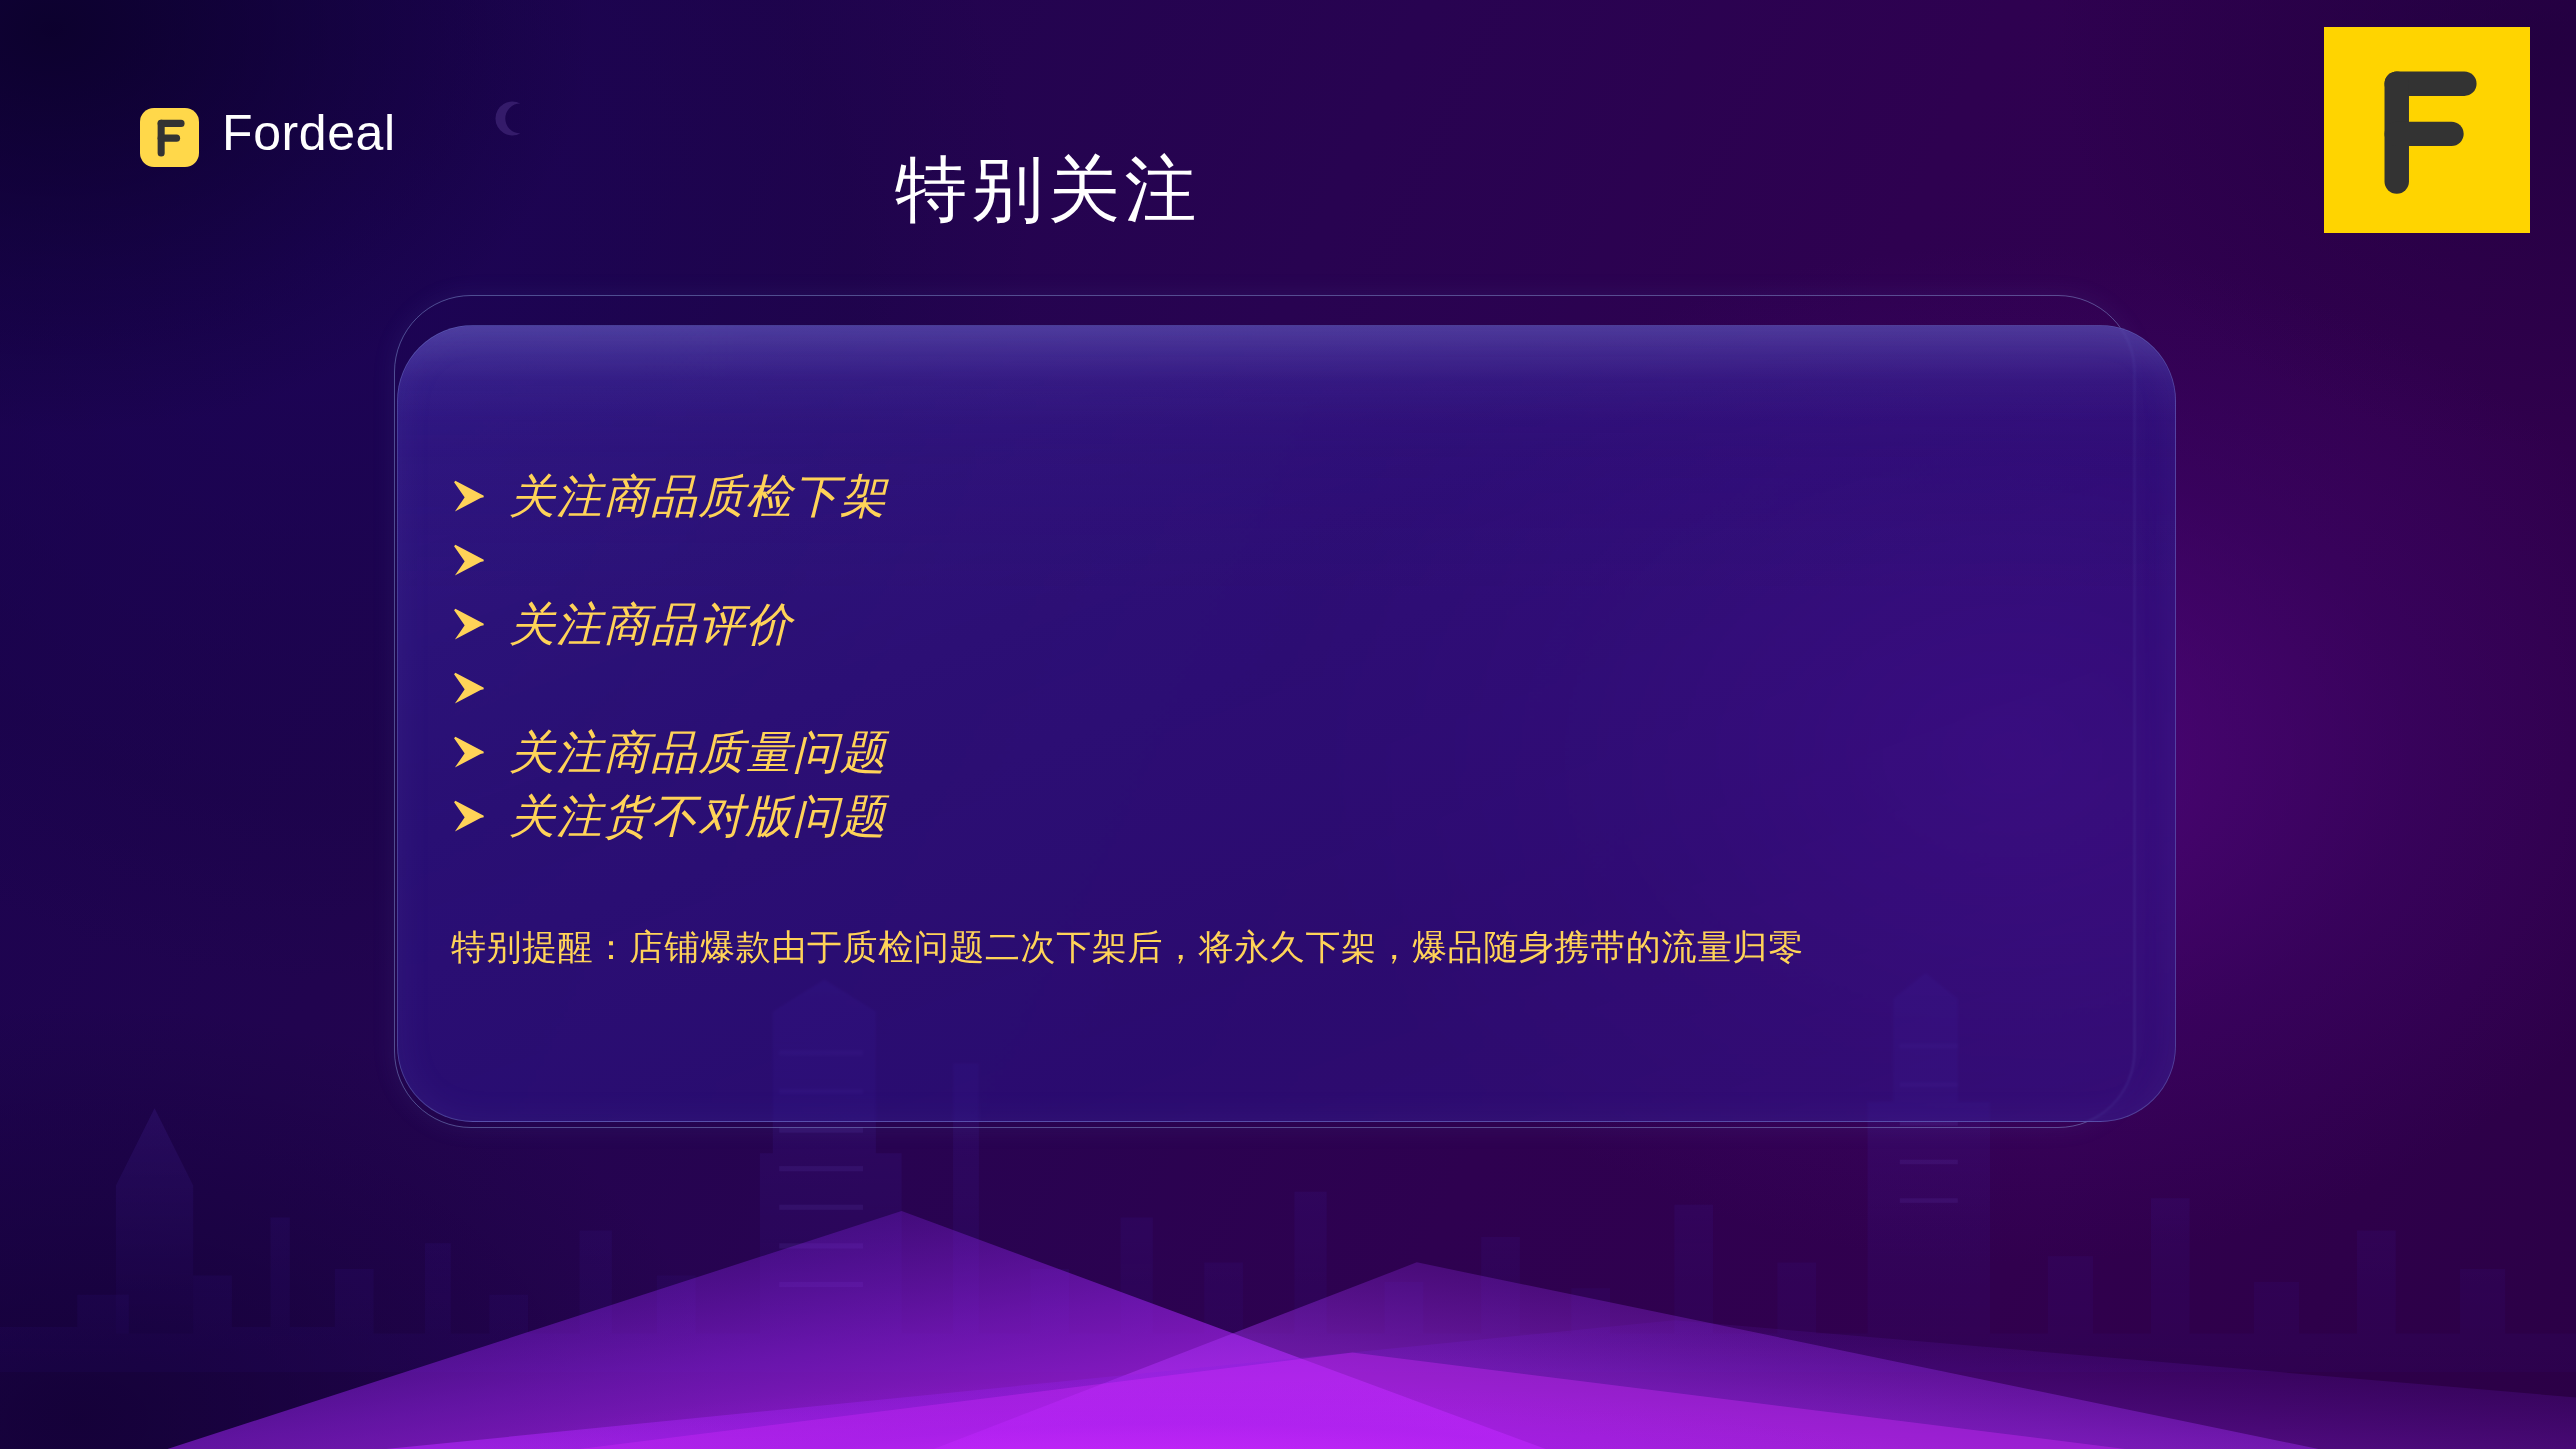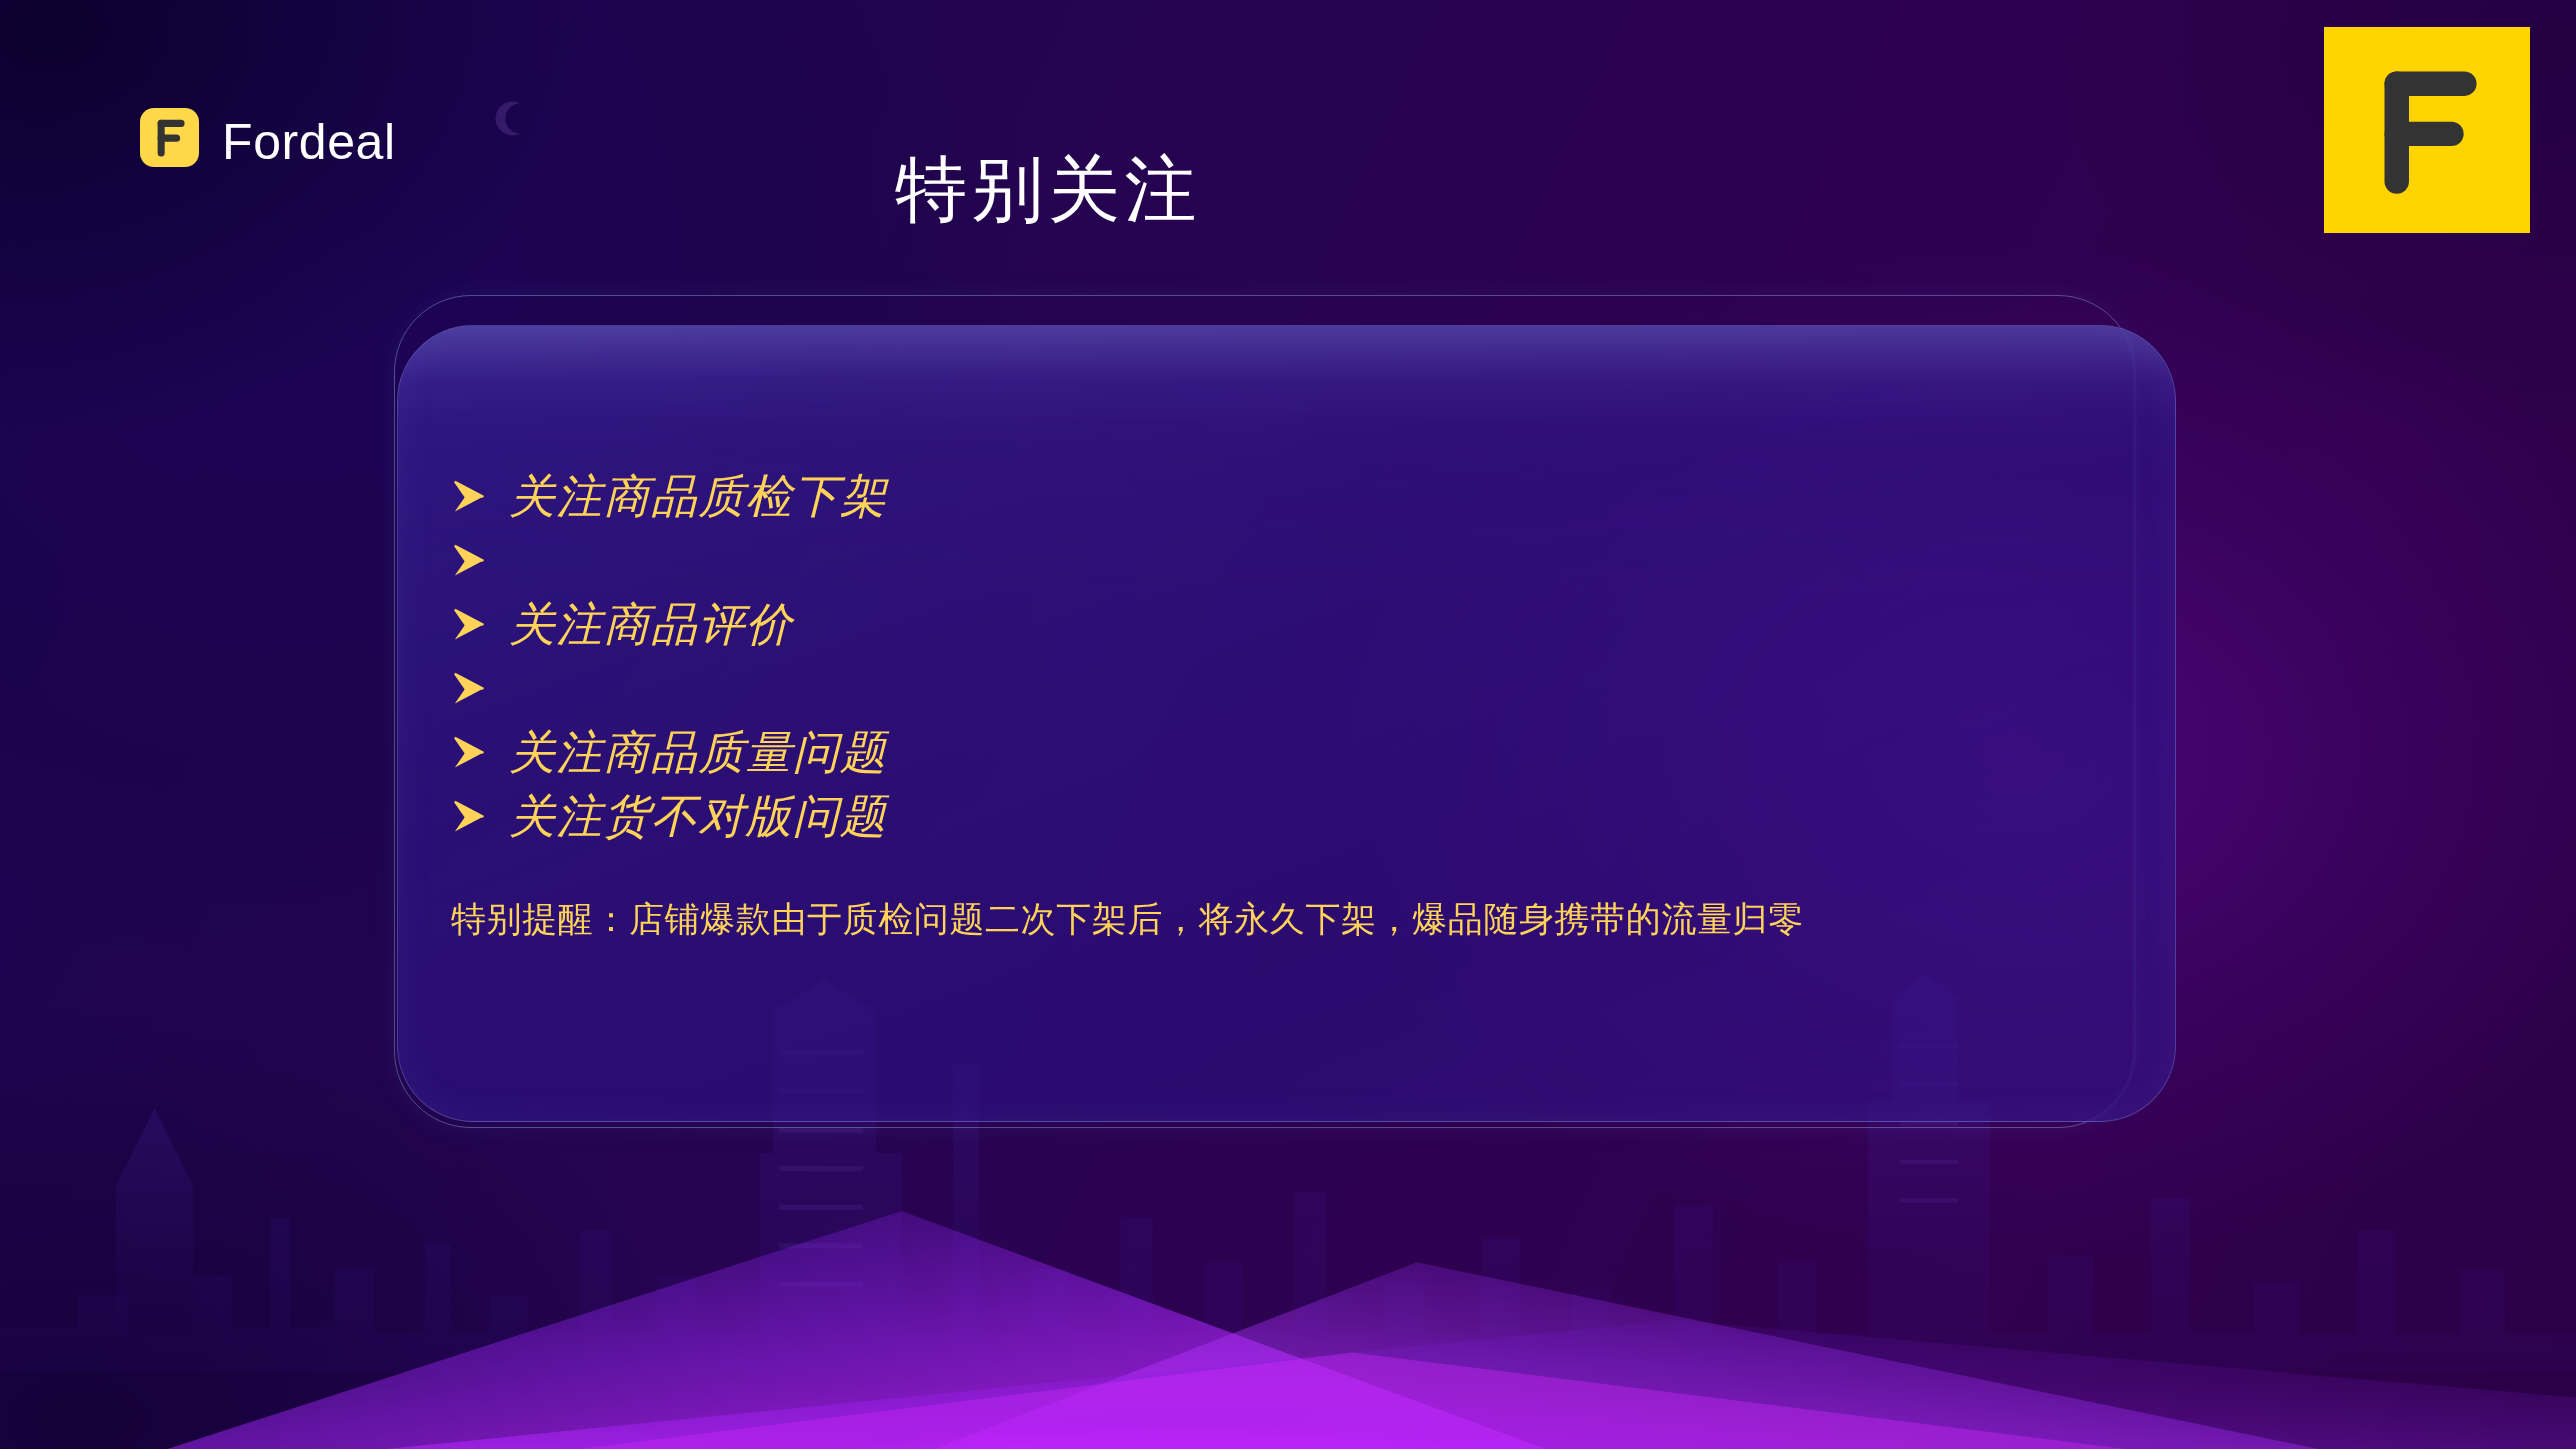--- a/index.html
+++ b/index.html
@@ -71,21 +71,21 @@
     pointer-events:none;
     background: radial-gradient(ellipse 966px 135px at 46% 118%, rgba(208, 38, 255, 0.55) 0%, rgba(150, 20, 230, 0.22) 45%, rgba(120, 10, 200, 0) 78%);
   }
 
   
   .logo-wrap {
     position: absolute;
     left: 140px;
     top: 108px;
     display: flex;
-    align-items: flex-end;
+    align-items: flex-start;
     gap: 23px;
   }
   .logo-mark {
     width: 59px;
     height: 59px;
     border-radius: 14px;
     background: #FFD84A;
     position: relative;
     flex: none;
   }
@@ -195,21 +195,21 @@
     display: block;
   }
   .bullet-text {
     color: #FFD358;
     font-size: 46px;
     line-height: 1;
     letter-spacing: 1.3px;
     font-weight: 400;
   }
   .note {
-    margin-top: 50px;
+    margin-top: 78px;
     color: #FFD358;
     font-size: 35px;
     line-height: 1.2;
     letter-spacing: 0.6px;
     white-space: nowrap;
   }
 </style>
 </head>
 <body>
 

